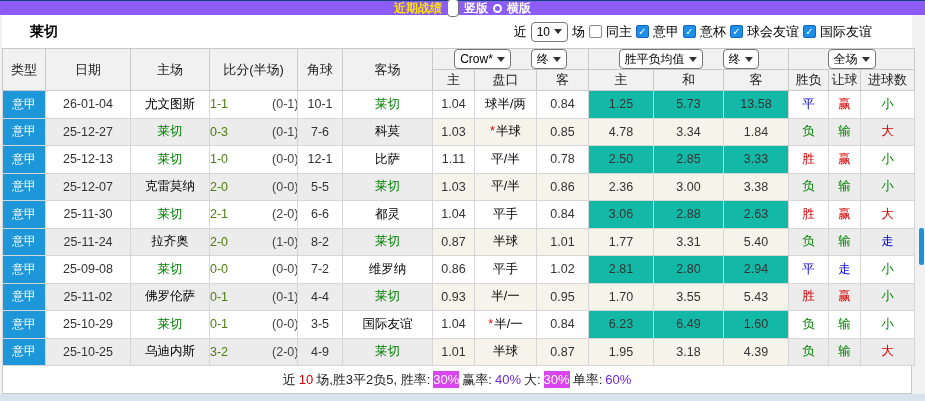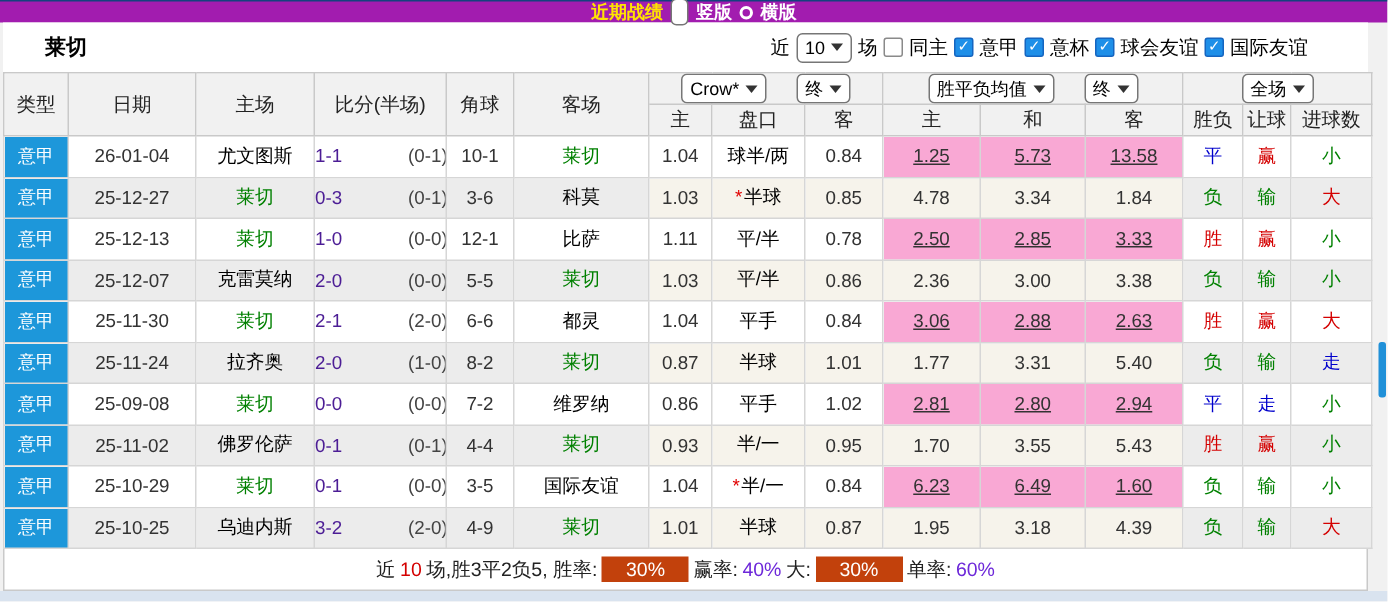--- a/index.html
+++ b/index.html
@@ -1,18 +1,18 @@
 <!DOCTYPE html>
 <html><head>
 <meta charset="utf-8">
 <style>
   html,body{margin:0;padding:0;}
   body{width:925px;height:401px;overflow:hidden;background:#f1f1f1;
        font-family:"Liberation Sans","DejaVu Sans",sans-serif;position:relative;}
-  .topbar{height:14px;background:#a21caf;border-top:1px solid #14417e;
+  .topbar{height:14px;background:#8b5cf6;border-top:1px solid #14417e;
           display:flex;align-items:center;justify-content:center;gap:5px;
           font-size:12px;font-weight:bold;color:#fff;font-family:Liberation Mono, monospace;}
   .topbar .title{color:#ffe400;}
   .radio{width:9px;height:9px;border-radius:50%;display:inline-block;box-sizing:border-box;}
   .radio.sel{background:#fff;}
   .radio.unsel{border:2px solid #fff;background:transparent;}
   .filterbar{width:910px;margin-left:2px;height:33px;background:#fff;
              display:flex;align-items:center;font-size:13px;color:#000;}
   .teamname{font-weight:bold;font-size:14px;padding-left:28px;}
   .filters{margin-left:auto;display:flex;align-items:center;gap:4px;padding-right:40px;}
@@ -28,33 +28,33 @@
   table{border-collapse:collapse;table-layout:fixed;width:910px;margin-left:2px;
         font-size:12.5px;background:#fff;}
   td,th{border:1px solid #d6d6d6;text-align:center;padding:0;overflow:hidden;white-space:nowrap;}
   thead td{background:#f1f1f1;border-color:#c9c9c9;height:20px;font-size:13px;color:#222;}
   thead tr.h1 td{height:20px;}
   tbody tr{height:27.5px;}
   tr.odd{background:#fff;}
   tr.even{background:#ececec;}
   td.league{background:#1d97da;color:#fff;font-size:12px;}
   td.team.grn{color:#008000;}
-  tr.odd td.avg{background:#f9a8d4;text-decoration:underline;}
+  tr.odd td.avg{background:#14b8a6;}
   tr.even td.avg, tr.even td.crow, tr.even td.hcap{background:#f6f3eb;}
-  .sc{color:#4c1d95;}
+  .sc{color:#4d7c0f;}
   .half{color:#444;margin-left:44px;}
   .star{color:#e10000;margin-right:1px;}
   .c-red{color:#d40000;}
   .c-green{color:#008000;}
   .c-blue{color:#0000cc;}
   td.date,td.corners,td.crow,td.avg{color:#333;}
   .footer{width:910px;margin-left:2px;height:28px;background:#fff;
           border:1px solid #c9c9c9;border-top:none;box-sizing:border-box;
           display:flex;align-items:center;justify-content:center;gap:3px;font-size:13px;color:#222;}
-  .badge{background:#c2410c;color:#fff;padding:1px 16px;display:inline-block;}
+  .badge{background:#d946ef;color:#fff;padding:1px 0;display:inline-block;}
   .blueval{color:#6d28d9;}
   .bottomstrip{position:absolute;left:0;bottom:0;width:925px;height:7px;background:#d9e3ef;}
   .scrollthumb{position:absolute;right:1px;top:228px;width:5px;height:37px;
                background:#2090d8;border-radius:2px;}
   .hdrsels{display:flex;align-items:center;justify-content:center;gap:20px;}
 </style>
 </head>
 <body>
 
 <div class="topbar">
@@ -174,21 +174,21 @@
         <td class="avg">13.58</td>
         <td class="res c-blue">平</td>
         <td class="res c-red">赢</td>
         <td class="res c-green">小</td>
       </tr>
       <tr class="even">
         <td class="league">意甲</td>
         <td class="date">25-12-27</td>
         <td class="team grn">莱切</td>
         <td class="score"><span class="sc">0-3</span><span class="half">(0-1)</span></td>
-        <td class="corners">3-6</td>
+        <td class="corners">7-6</td>
         <td class="team">科莫</td>
         <td class="crow">1.03</td>
         <td class="hcap"><span class="star">*</span><span>半球</span></td>
         <td class="crow">0.85</td>
         <td class="avg">4.78</td>
         <td class="avg">3.34</td>
         <td class="avg">1.84</td>
         <td class="res c-green">负</td>
         <td class="res c-green">输</td>
         <td class="res c-red">大</td>

